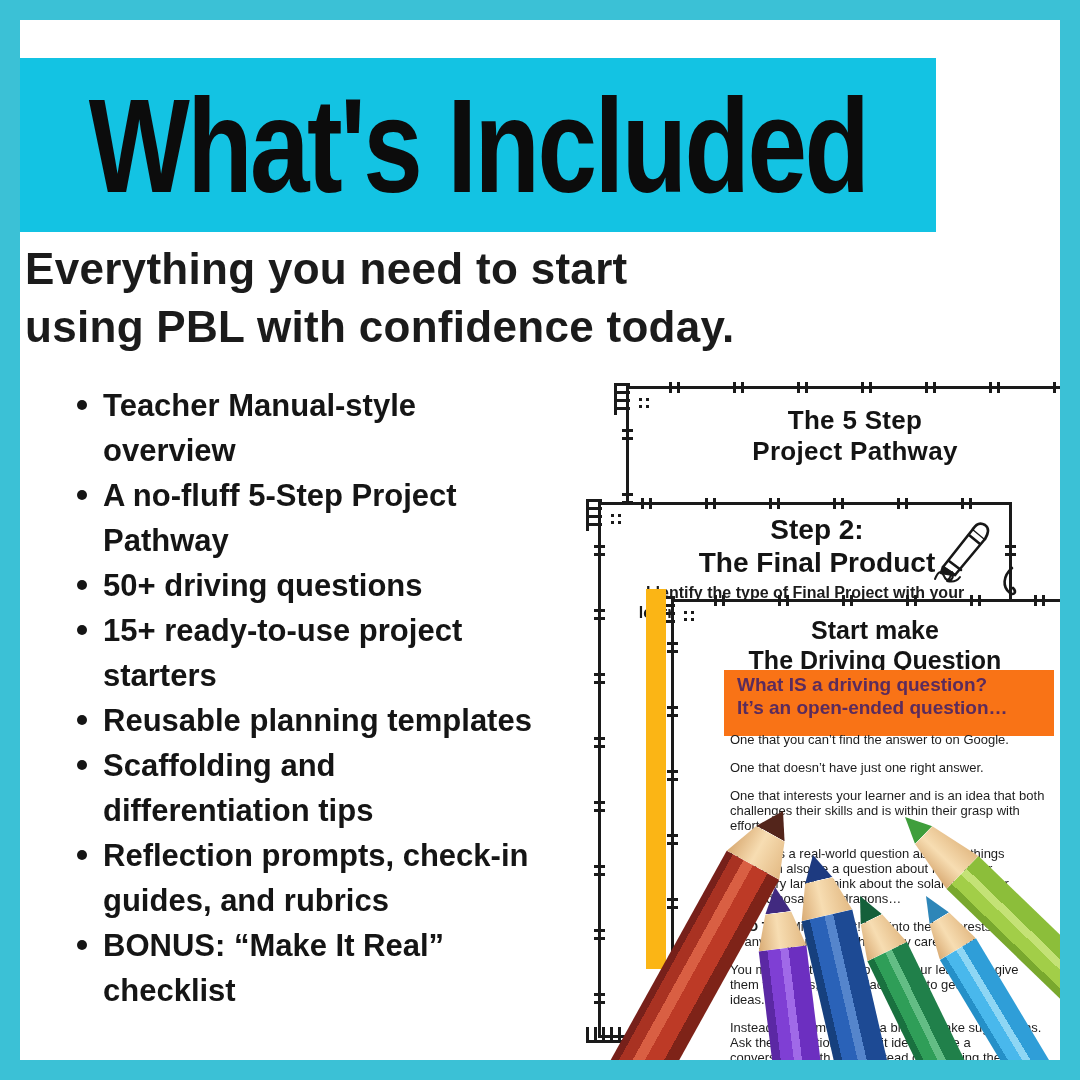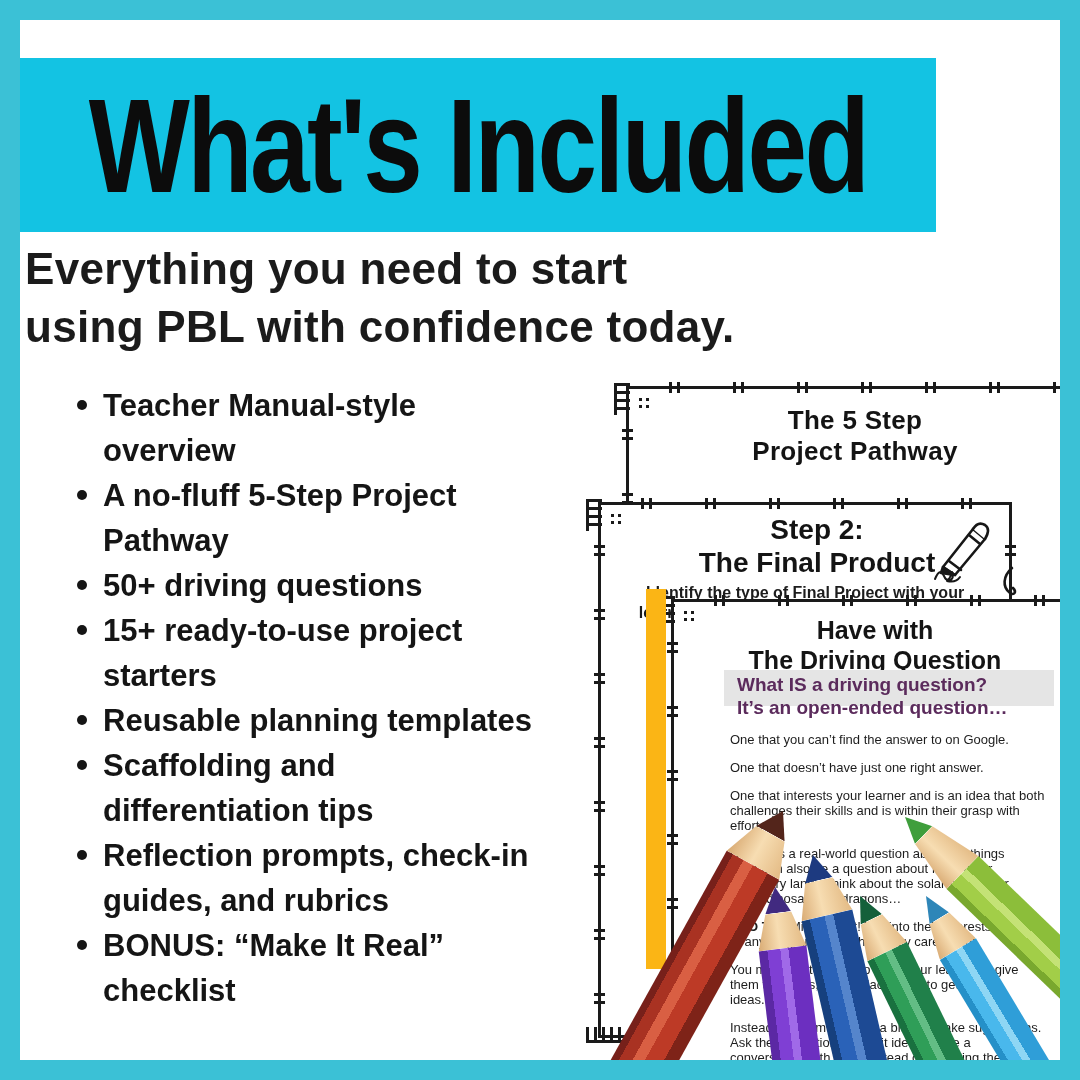--- a/index.html
+++ b/index.html
@@ -49,21 +49,21 @@
   .sheet-final{left:598px;top:502px;width:408px;height:530px;z-index:8;}
   .sheet-final h2{margin-top:8px;font-size:28px;line-height:33px;padding-left:24px;}
   .sheet-final .sub{margin:4px auto 0;text-align:center;font-size:16px;line-height:20px;font-weight:bold;white-space:pre;color:#1c1c1c;}
   .doodle{position:absolute;left:328px;top:2px;}
   .curl{position:absolute;left:1000px;top:566px;z-index:9;}
 
   .accent-bar{position:absolute;left:646px;top:589px;width:20px;height:380px;background:#fbb515;z-index:14;}
 
   .sheet-dq{left:671px;top:599px;width:402px;height:478px;z-index:12;}
   .sheet-dq h2{margin-top:13px;font-size:25px;line-height:30px;}
-  .highlight{position:absolute;left:50px;top:68px;width:330px;height:36px;background:#e5e5e5;
+  .highlight{position:absolute;left:50px;top:68px;width:330px;height:66px;background:#f97316;
              padding:3px 0 0 13px;box-sizing:border-box;font-size:19px;line-height:23px;font-weight:bold;
              color:#5b2b5c;white-space:pre;}
   .dq-body{position:absolute;left:56px;top:130px;width:342px;font-size:13px;line-height:15px;color:#1d1d1d;}
   .dq-body p{margin:0 0 13px;white-space:pre;}
   .dq-body b{font-weight:bold;}
   .dq-body .rest{white-space:pre;}
 
   
   .pencil{position:absolute;display:flex;flex-direction:column;transform-origin:50% 0;}
   .lead{height:26px;clip-path:polygon(50% 0,77% 100%,23% 100%);}
@@ -159,21 +159,21 @@
     <path d="M12 2 C3 10 2 21 10 27 C14 30 17 26 13 22" fill="none" stroke="#171717" stroke-width="2.6" stroke-linecap="round"></path>
   </svg>
 
   <div class="accent-bar"></div>
 
   <div class="sheet sheet-dq">
     <div class="tx top"></div>
     <div class="ty left"></div>
     <div class="ladder"></div>
     <div class="dots"></div>
-    <h2>Have with
+    <h2>Start make
 The Driving Question</h2>
     <div class="highlight">What IS a driving question?
 It’s an open-ended question…</div>
     <div class="dq-body">
       <p>One that you can’t find the answer to on Google.</p>
       <p>One that doesn’t have just one right answer.</p>
       <p>One that interests your learner and is an idea that both
 challenges their skills and is within their grasp with
 effort.</p>
       <p>Often it is a real-world question about big things

